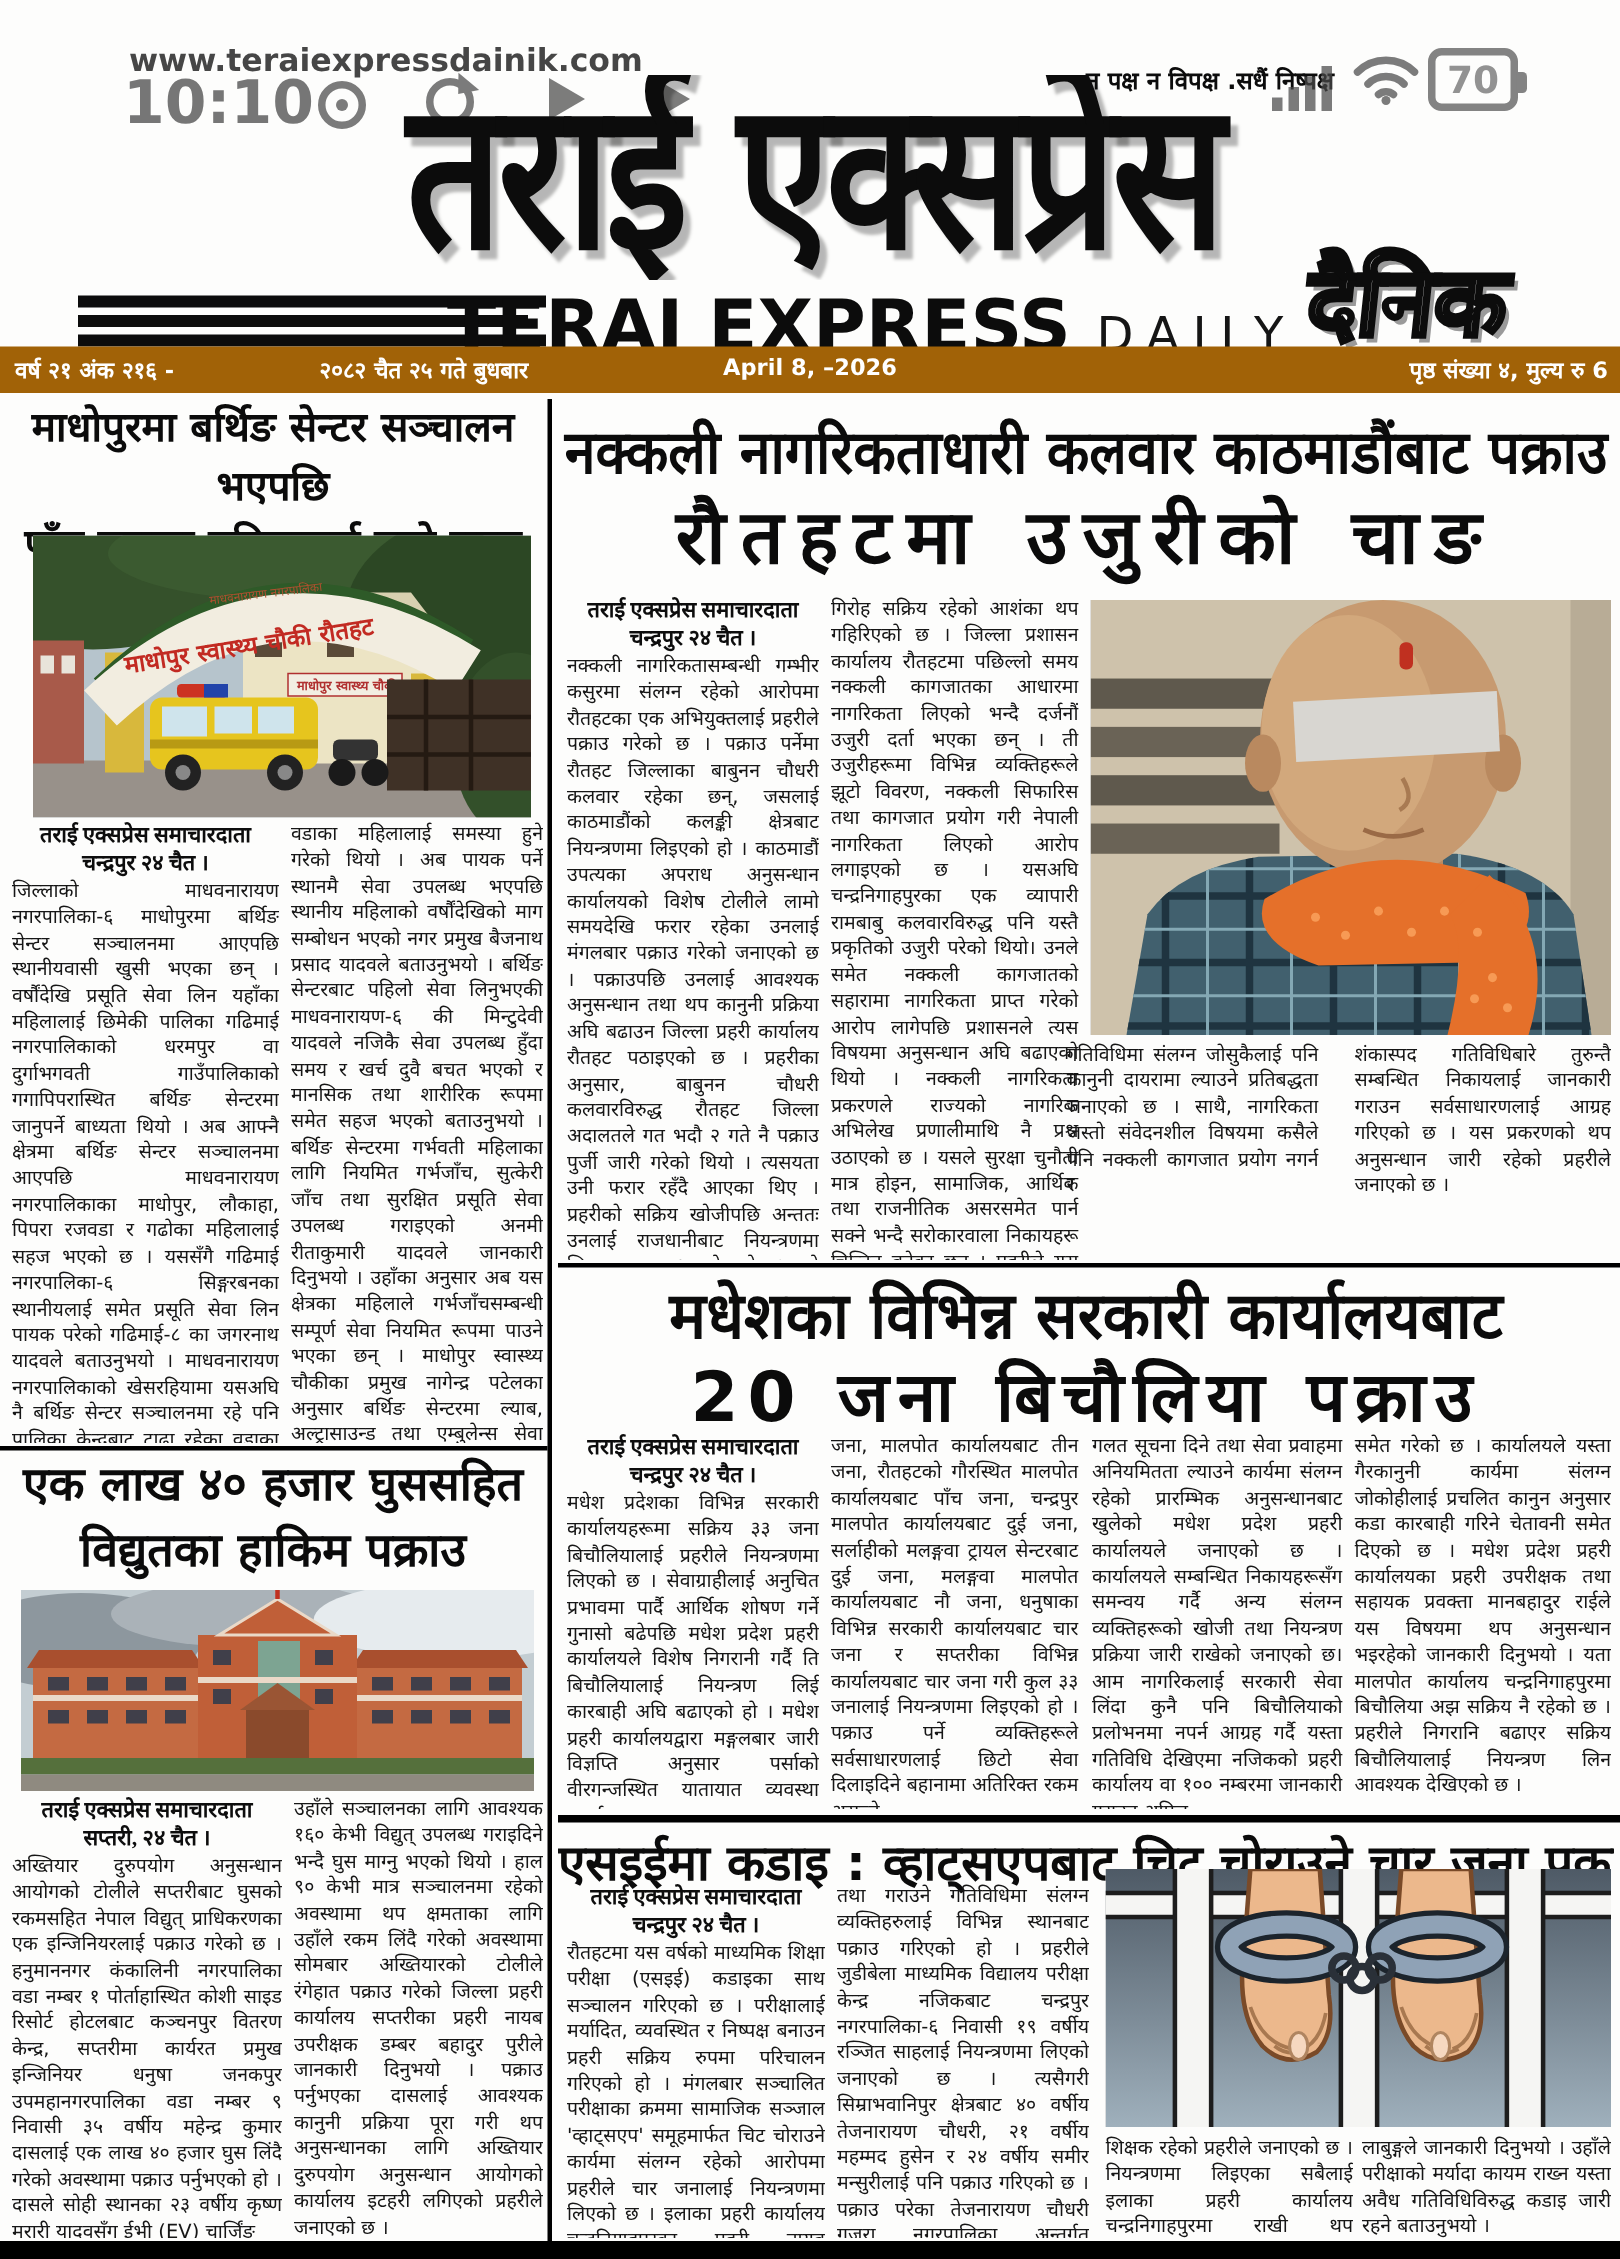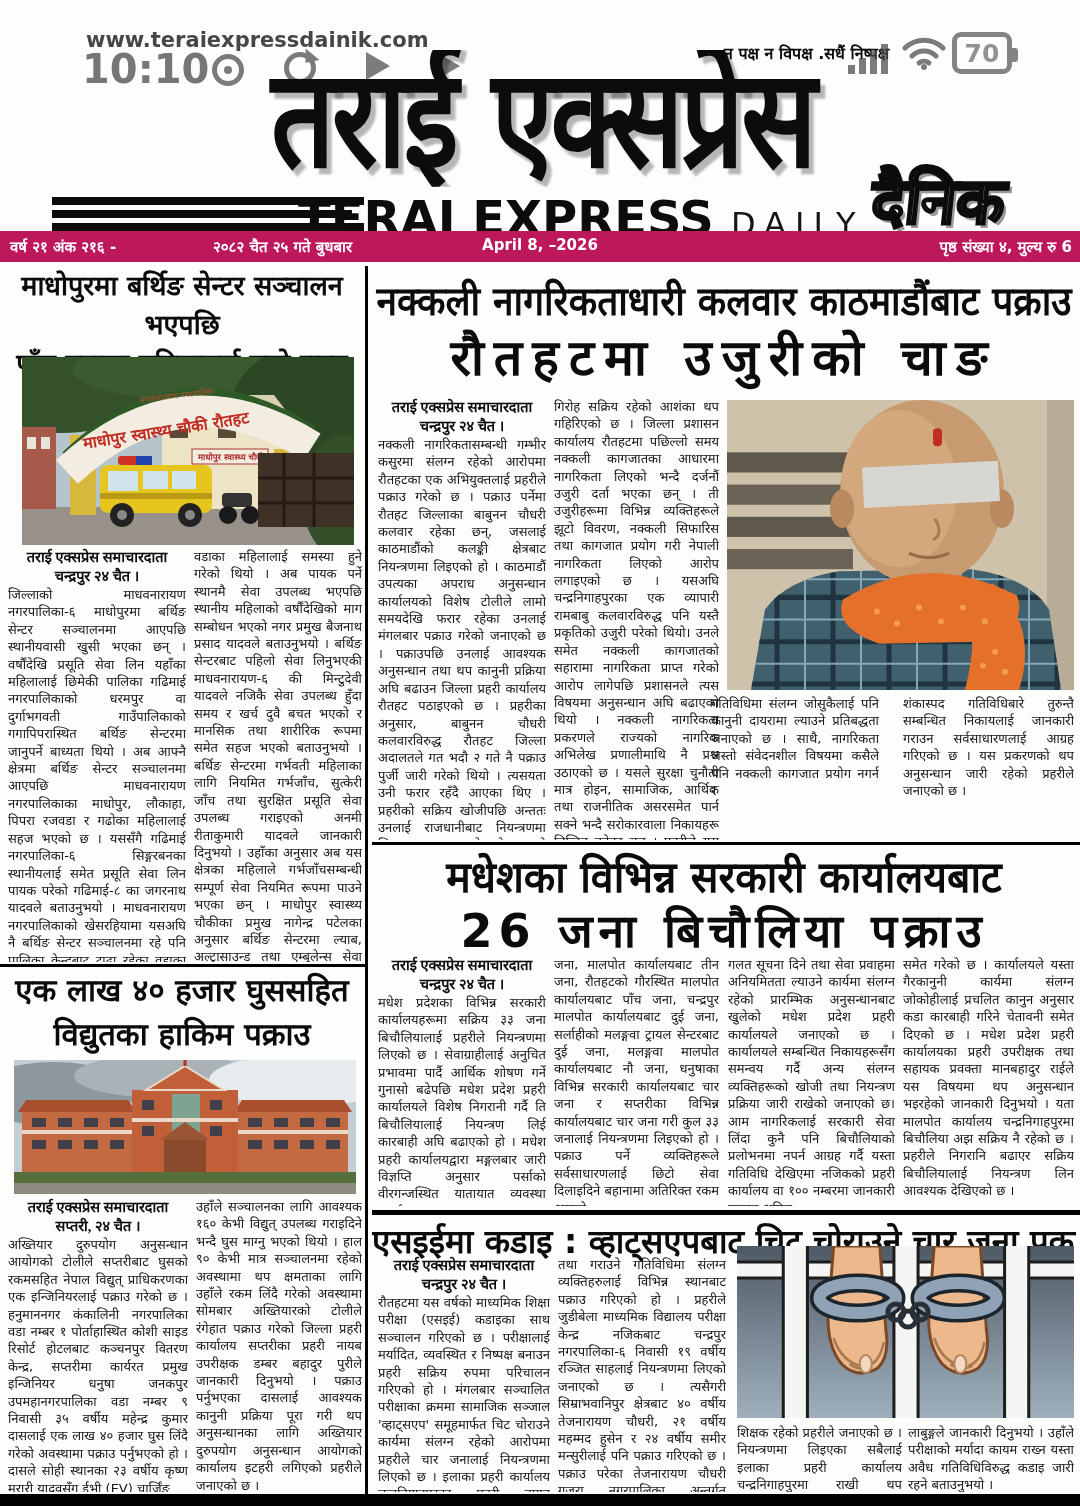--- a/index.html
+++ b/index.html
@@ -37,21 +37,21 @@
   #mast-bars { left:52px; top:197px; width:312px; }
   #mast-bars div { height:8px; background:#0c0c0c; margin-bottom:5px; }
   #mast-bars div:nth-child(2){ width:96%; }
   #mast-sub { left:298px; top:190px; width:560px; white-space:nowrap; }
   #mast-sub .en { font-size:48px; font-weight:900; letter-spacing:0; color:#0c0c0c; }
   #mast-sub .daily { font-size:32px; font-weight:400; letter-spacing:9px; margin-left:12px; color:#151515; }
   #mast-logo { left:872px; top:156px; font-size:63px; font-weight:900; color:#fff;
                -webkit-text-stroke:3px #0c0c0c; text-shadow:4px 4px 0 #9a9a9a; transform:skewX(-6deg); }
 
   
-  #datebar { left:0; top:231px; width:1080px; height:31px; background:#be185d; color:#fff; }
+  #datebar { left:0; top:231px; width:1080px; height:31px; background:#a16207; color:#fff; }
   #datebar span { position:absolute; top:5px; font-size:15px; font-weight:700; white-space:nowrap; }
   #db-issue { left:10px; }
   #db-nep   { left:213px; }
   #db-en    { left:50%; transform:translateX(-50%); font-size:17px; font-weight:600; }
   #db-page  { right:8px; }
 
   
   #v-divider  { left:365px; top:266px; width:3px;  height:1228px; background:#000; }
   #rule-left  { left:0;     top:964px; width:365px; height:3px;  background:#000; }
   #rule-main  { left:372px; top:842px; width:708px; height:3px;  background:#000; }
@@ -265,21 +265,21 @@
     </svg>
   </div>
   <div class="abs body" id="a2-c3">
     <span>गतिविधिमा संलग्न जोसुकैलाई पनि कानुनी दायरामा ल्याउने प्रतिबद्धता जनाएको छ । साथै, नागरिकता जस्तो संवेदनशील विषयमा कसैले पनि नक्कली कागजात प्रयोग नगर्न र</span>
   </div>
   <div class="abs body" id="a2-c4">
     <span>शंकास्पद गतिविधिबारे तुरुन्तै सम्बन्धित निकायलाई जानकारी गराउन सर्वसाधारणलाई आग्रह गरिएको छ । यस प्रकरणको थप अनुसन्धान जारी रहेको प्रहरीले जनाएको छ ।</span>
   </div>
 
   <div class="abs hl" id="a4-h1">मधेशका विभिन्न सरकारी कार्यालयबाट</div>
-  <div class="abs hl" id="a4-h2">26 जना बिचौलिया पक्राउ</div>
+  <div class="abs hl" id="a4-h2">20 जना बिचौलिया पक्राउ</div>
   <div class="abs body" id="a4-c1">
     <div class="byline">तराई एक्सप्रेस समाचारदाता</div>
     <div class="byline">चन्द्रपुर २४ चैत ।</div>
     <span>मधेश प्रदेशका विभिन्न सरकारी कार्यालयहरूमा सक्रिय ३३ जना बिचौलियालाई प्रहरीले नियन्त्रणमा लिएको छ । सेवाग्राहीलाई अनुचित प्रभावमा पार्दै आर्थिक शोषण गर्ने गुनासो बढेपछि मधेश प्रदेश प्रहरी कार्यालयले विशेष निगरानी गर्दै ति बिचौलियालाई नियन्त्रण लिई कारबाही अघि बढाएको हो । मधेश प्रहरी कार्यालयद्वारा मङ्गलबार जारी विज्ञप्ति अनुसार पर्साको वीरगन्जस्थित यातायात व्यवस्था कार्यालयबाट चार</span>
   </div>
   <div class="abs body" id="a4-c2">
     <span>जना, मालपोत कार्यालयबाट तीन जना, रौतहटको गौरस्थित मालपोत कार्यालयबाट पाँच जना, चन्द्रपुर मालपोत कार्यालयबाट दुई जना, सर्लाहीको मलङ्गवा ट्रायल सेन्टरबाट दुई जना, मलङ्गवा मालपोत कार्यालयबाट नौ जना, धनुषाका विभिन्न सरकारी कार्यालयबाट चार जना र सप्तरीका विभिन्न कार्यालयबाट चार जना गरी कुल ३३ जनालाई नियन्त्रणमा लिइएको हो । पक्राउ पर्ने व्यक्तिहरूले सर्वसाधारणलाई छिटो सेवा दिलाइदिने बहानामा अतिरिक्त रकम असुल्ने,</span>
   </div>
   <div class="abs body" id="a4-c3">
     <span>गलत सूचना दिने तथा सेवा प्रवाहमा अनियमितता ल्याउने कार्यमा संलग्न रहेको प्रारम्भिक अनुसन्धानबाट खुलेको मधेश प्रदेश प्रहरी कार्यालयले जनाएको छ । कार्यालयले सम्बन्धित निकायहरूसँग समन्वय गर्दै अन्य संलग्न व्यक्तिहरूको खोजी तथा नियन्त्रण प्रक्रिया जारी राखेको जनाएको छ। आम नागरिकलाई सरकारी सेवा लिंदा कुनै पनि बिचौलियाको प्रलोभनमा नपर्न आग्रह गर्दै यस्ता गतिविधि देखिएमा नजिकको प्रहरी कार्यालय वा १०० नम्बरमा जानकारी गराउन अपिल</span>

